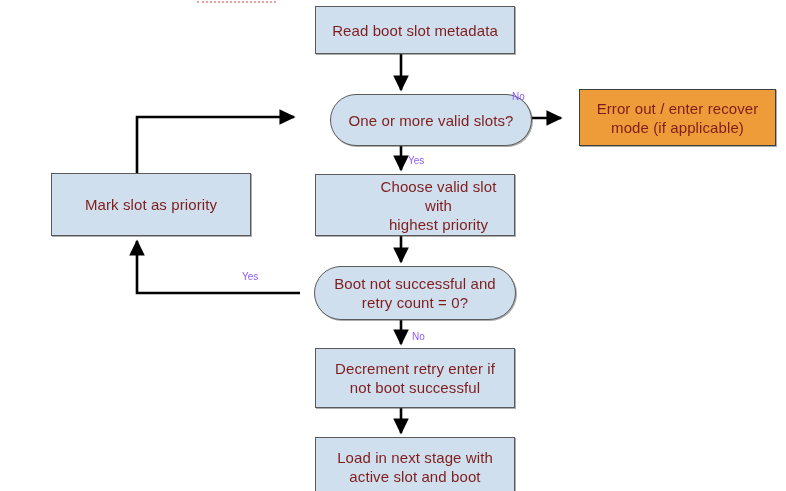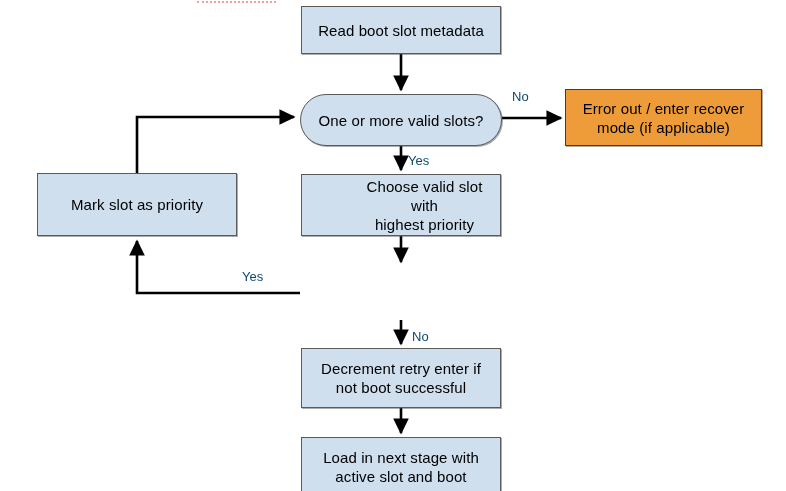--- a/index.html
+++ b/index.html
@@ -26,50 +26,51 @@
     height: 491px;
     overflow: visible;
   }
   .node {
     position: absolute;
     box-sizing: border-box;
     display: flex;
     align-items: center;
     justify-content: center;
     text-align: center;
-    color: #000000;
+    color: #7f1d1d;
     font-size: 15px;
     line-height: 19px;
     letter-spacing: 0.1px;
     border: 1px solid #5a5a5a;
     background: #cfdfee;
     z-index: 2;
+    margin-left: 14px;
   }
   .node .label {
     padding: 0 6px;
     white-space: pre-line;
   }
   .node.process {
     border-radius: 0;
     box-shadow: 1px 1px 0 rgba(70,70,70,0.45);
   }
   .node.decision {
     border-radius: 999px;
     box-shadow: 1px 1px 0 rgba(70,70,70,0.45);
   }
   .node.error {
     background: #ee9c39;
     border: 1px solid #3d3d3d;
     box-shadow: 1px 1px 0 rgba(70,70,70,0.45);
   }
   .edge-label {
     position: absolute;
-    font-size: 13px;
+    font-size: 10px;
     line-height: 17px;
-    color: #0c4a6e;
+    color: #8b5cf6;
     white-space: nowrap;
     z-index: 3;
   }
   .artifact-dotted {
     position: absolute;
     height: 0;
     border-top: 2px dotted #f0a0a0;
     z-index: 1;
   }
 </style>
@@ -95,38 +96,42 @@
         <path d="M 401 408 L 401 433" marker-end="url(#arrowhead)"></path>
         <path d="M 300 293 L 137 293 L 137 241" marker-end="url(#arrowhead)"></path>
         <path d="M 137 173 L 137 117 L 294 117" marker-end="url(#arrowhead)"></path>
       </g>
   </svg>
 
   <div class="node process" id="node-0" style="left: 301px; top: 6px; width: 200px; height: 48px;">
     <span class="label">Read boot slot metadata</span>
   </div>
 
-  <div class="node decision" id="node-1" style="left: 300px; top: 94px; width: 202px; height: 52px;">
+  <div class="node decision" id="node-1" style="left: 316px; top: 94px; width: 202px; height: 52px;">
     <span class="label">One or more valid slots?</span>
   </div>
 
   <div class="node error" id="node-2" style="left: 565px; top: 89px; width: 197px; height: 57px;">
     <span class="label">Error out / enter recover
 mode (if applicable)</span>
   </div>
 
   <div class="node process" id="node-3" style="left: 37px; top: 173px; width: 200px; height: 63px;">
     <span class="label">Mark slot as priority</span>
   </div>
 
   <div class="node process" id="node-4" style="left: 301px; top: 174px; width: 200px; height: 62px; padding-left: 47px;">
     <span class="label">Choose valid slot with
 highest priority</span>
   </div>
 
+  <div class="node decision" id="node-5" style="left: 300px; top: 266px; width: 202px; height: 54px;">
+    <span class="label">Boot not successful and
+retry count = 0?</span>
+  </div>
 
   <div class="node process" id="node-6" style="left: 301px; top: 348px; width: 200px; height: 60px;">
     <span class="label">Decrement retry enter if
 not boot successful</span>
   </div>
 
   <div class="node process" id="node-7" style="left: 301px; top: 437px; width: 200px; height: 60px;">
     <span class="label">Load in next stage with
 active slot and boot</span>
   </div>

